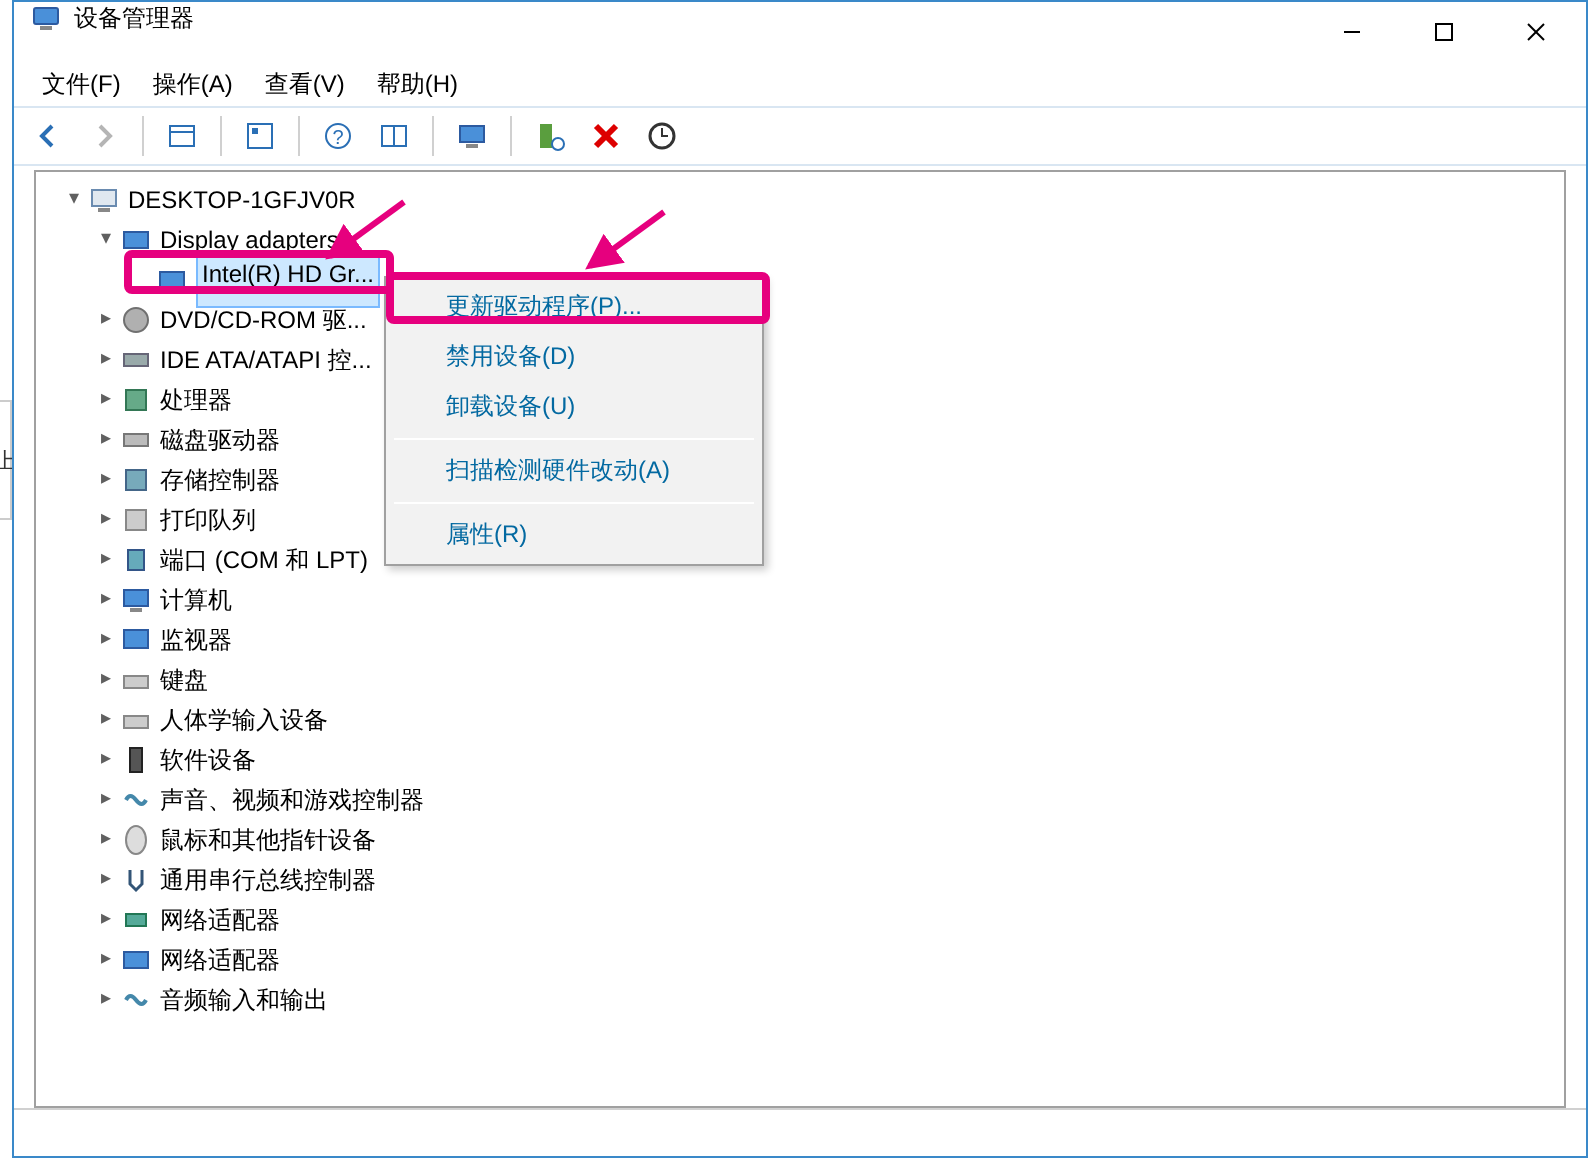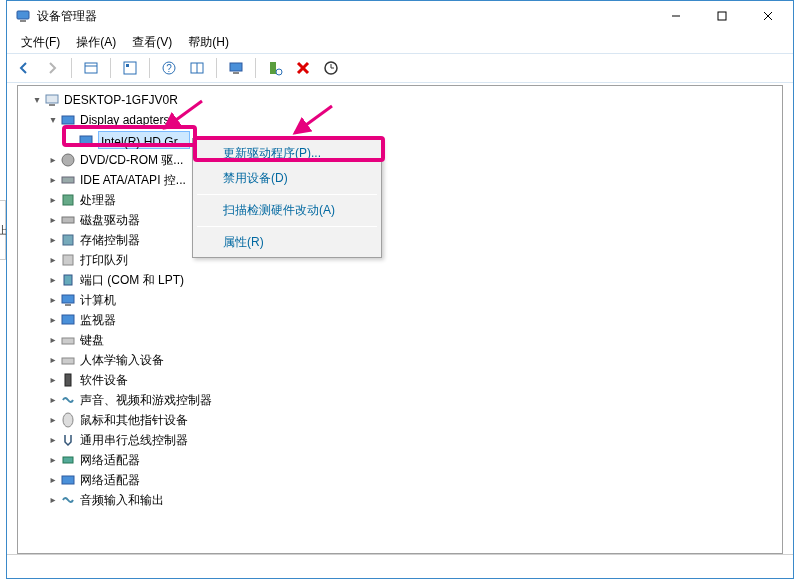--- a/index.html
+++ b/index.html
@@ -1,18 +1,18 @@
 <!DOCTYPE html>
 <html><head>
 <meta charset="utf-8">
 <style>
   * { box-sizing: border-box; margin: 0; padding: 0; font-family: "Microsoft YaHei", "Segoe UI", Tahoma, sans-serif; }
   body { width: 795px; height: 579px; background: #fff; position: relative; overflow: hidden; }
   .window { position: absolute; left: 6px; top: 0; width: 788px; height: 579px; border: 1px solid #3a89c9; background: #fff; }
-  .titlebar { height: 30px; background: #fff; display: flex; align-items: center; padding: 0 2px 0 8px; }
+  .titlebar { height: 30px; background: #fff; display: flex; padding: 0 2px 0 8px; }
   .titlebar-icon { width: 16px; height: 16px; margin-right: 6px; }
   .title-text { font-size: 12px; color: #000; flex: 1; }
   .win-controls { display: flex; height: 30px; }
   .win-btn { width: 46px; height: 30px; display: flex; align-items: center; justify-content: center; color: #000; font-size: 13px; }
   .win-btn.close { width: 46px; background: transparent; color:#000; }
   .win-btn svg { display:block; }
 
   .menubar { height: 22px; display: flex; align-items: flex-end; padding: 0 6px; border-bottom: 0; }
   .menubar-item { font-size: 12px; padding: 2px 8px; color: #000; }
 
@@ -22,21 +22,21 @@
   .tb-btn svg { display:block; }
 
   .tree-pane { position: absolute; left: 10px; top: 84px; right: 10px; bottom: 24px; border: 1px solid #a0a0a0; background: #fff; overflow: hidden; }
   .tree { padding: 4px 0 4px 0; font-size: 12px; line-height: 20px; color: #000; }
   .row { display: flex; align-items: center; height: 20px; white-space: nowrap; }
   .tw { width: 14px; display:inline-flex; align-items:center; justify-content:center; font-size: 10px; color:#606060; }
   .icon { width: 16px; height: 16px; display: inline-flex; align-items:center; justify-content:center; margin-right: 4px; }
   .pad1 { padding-left: 12px; }
   .pad2 { padding-left: 28px; }
   .pad3 { padding-left: 46px; }
-  .selected { background: #cde8ff; border: 1px solid #7abaff; height: 18px; padding: 0 2px; }
+  .selected { background: #cde8ff; border: 1px solid #7abaff; height: 28px; padding: 0 2px; }
   .highlight-box { position: absolute; border: 4px solid #e6007e; border-radius: 4px; pointer-events:none; }
 
   .context-menu { position: absolute; background: #f2f2f2; border: 1px solid #a0a0a0; box-shadow: 2px 2px 4px rgba(0,0,0,.2); font-size: 12px; padding: 2px; }
   .ctx-item { padding: 4px 40px 4px 28px; color:#0369a1; position:relative; }
   .ctx-sep { height: 1px; background:#d0d0d0; border-bottom:1px solid #fff; margin: 3px 2px; }
 
   .arrow { position: absolute; pointer-events: none; }
 
   
   .edge-slice { position:absolute; left:0; top:200px; width:6px; height:60px; background:#fff; border:1px solid #ccc; border-left:0; font-size:11px; display:flex; align-items:center; justify-content:center; color:#333; }
@@ -351,20 +351,21 @@
             </span>
             <span>音频输入和输出</span>
           </div>
         </div>
     </div>
   </div>
 
   <div class="context-menu" style="left:185px; top:137px; width:190px;">
     <div class="ctx-item">更新驱动程序(P)...</div>
     <div class="ctx-item">禁用设备(D)</div>
+    <div class="ctx-item">卸载设备(U)</div>
     <div class="ctx-sep"></div>
     <div class="ctx-item">扫描检测硬件改动(A)</div>
     <div class="ctx-sep"></div>
     <div class="ctx-item" style="font-weight:normal">属性(R)</div>
   </div>
 
   <div class="highlight-box" style="left:55px; top:124px; width:135px; height:22px;"></div>
   <div class="highlight-box" style="left:186px; top:135px; width:192px; height:26px;"></div>
 
   <svg class="arrow" style="left:150px; top:95px;" width="50" height="40">

